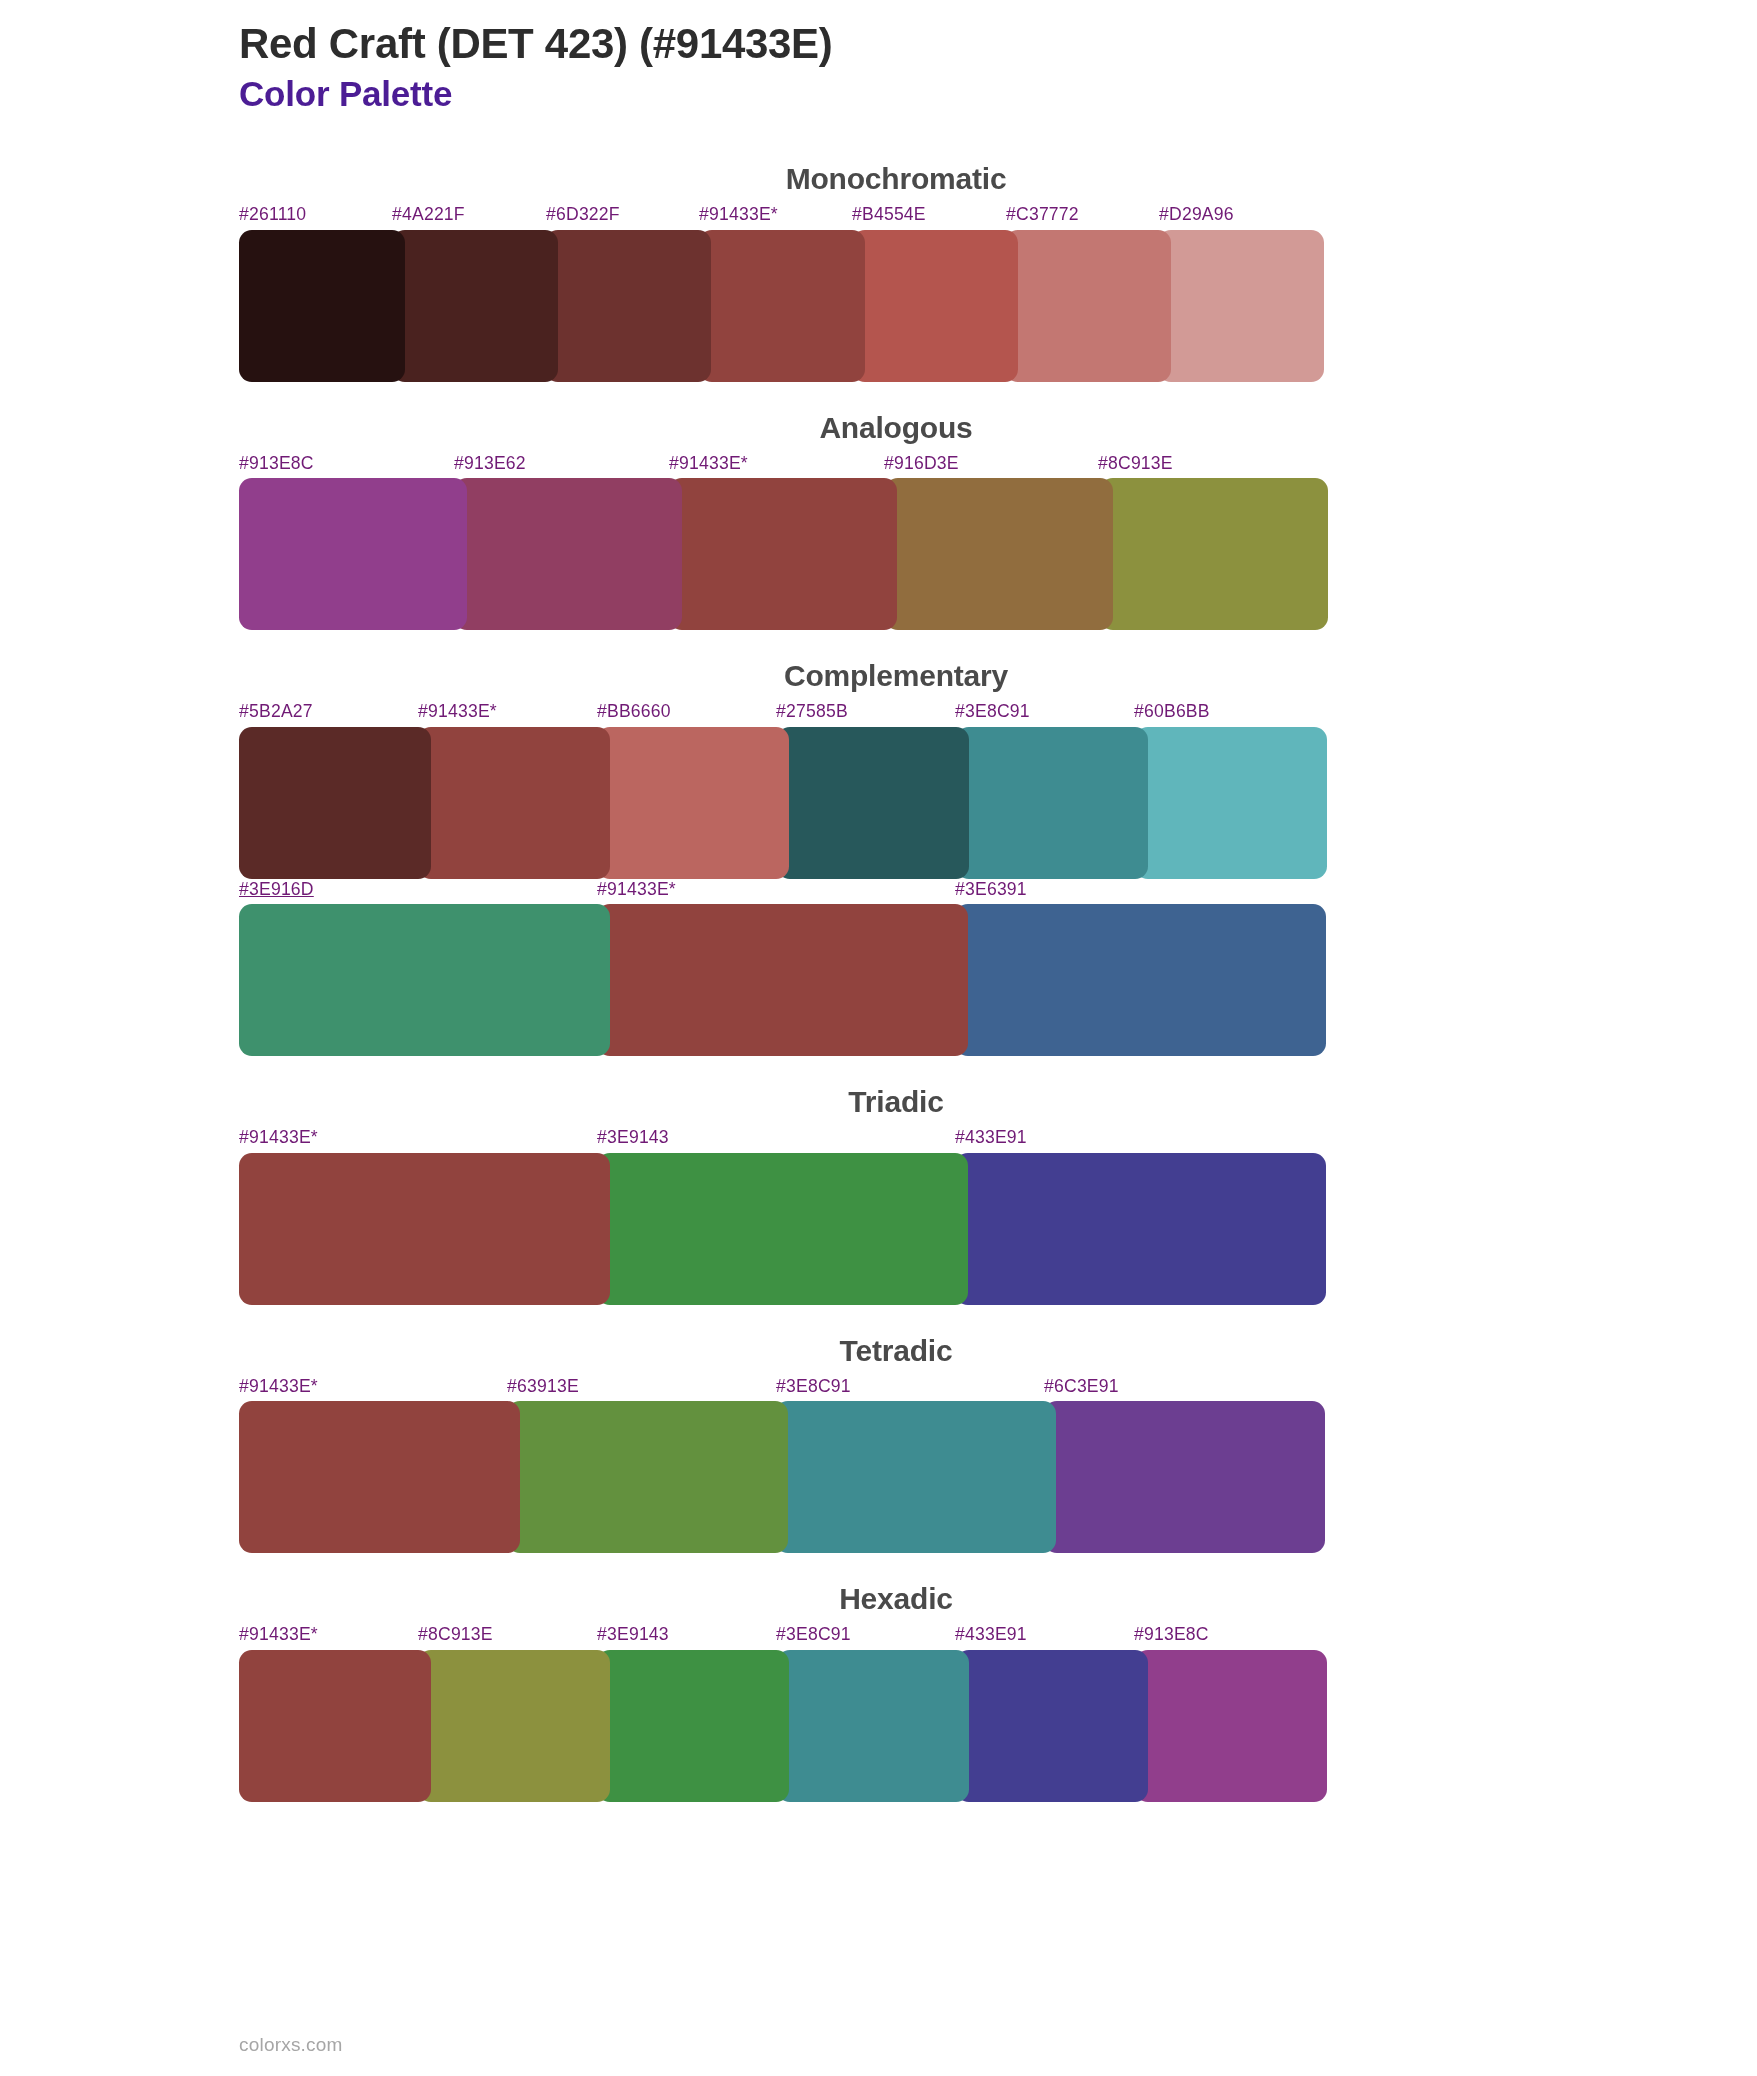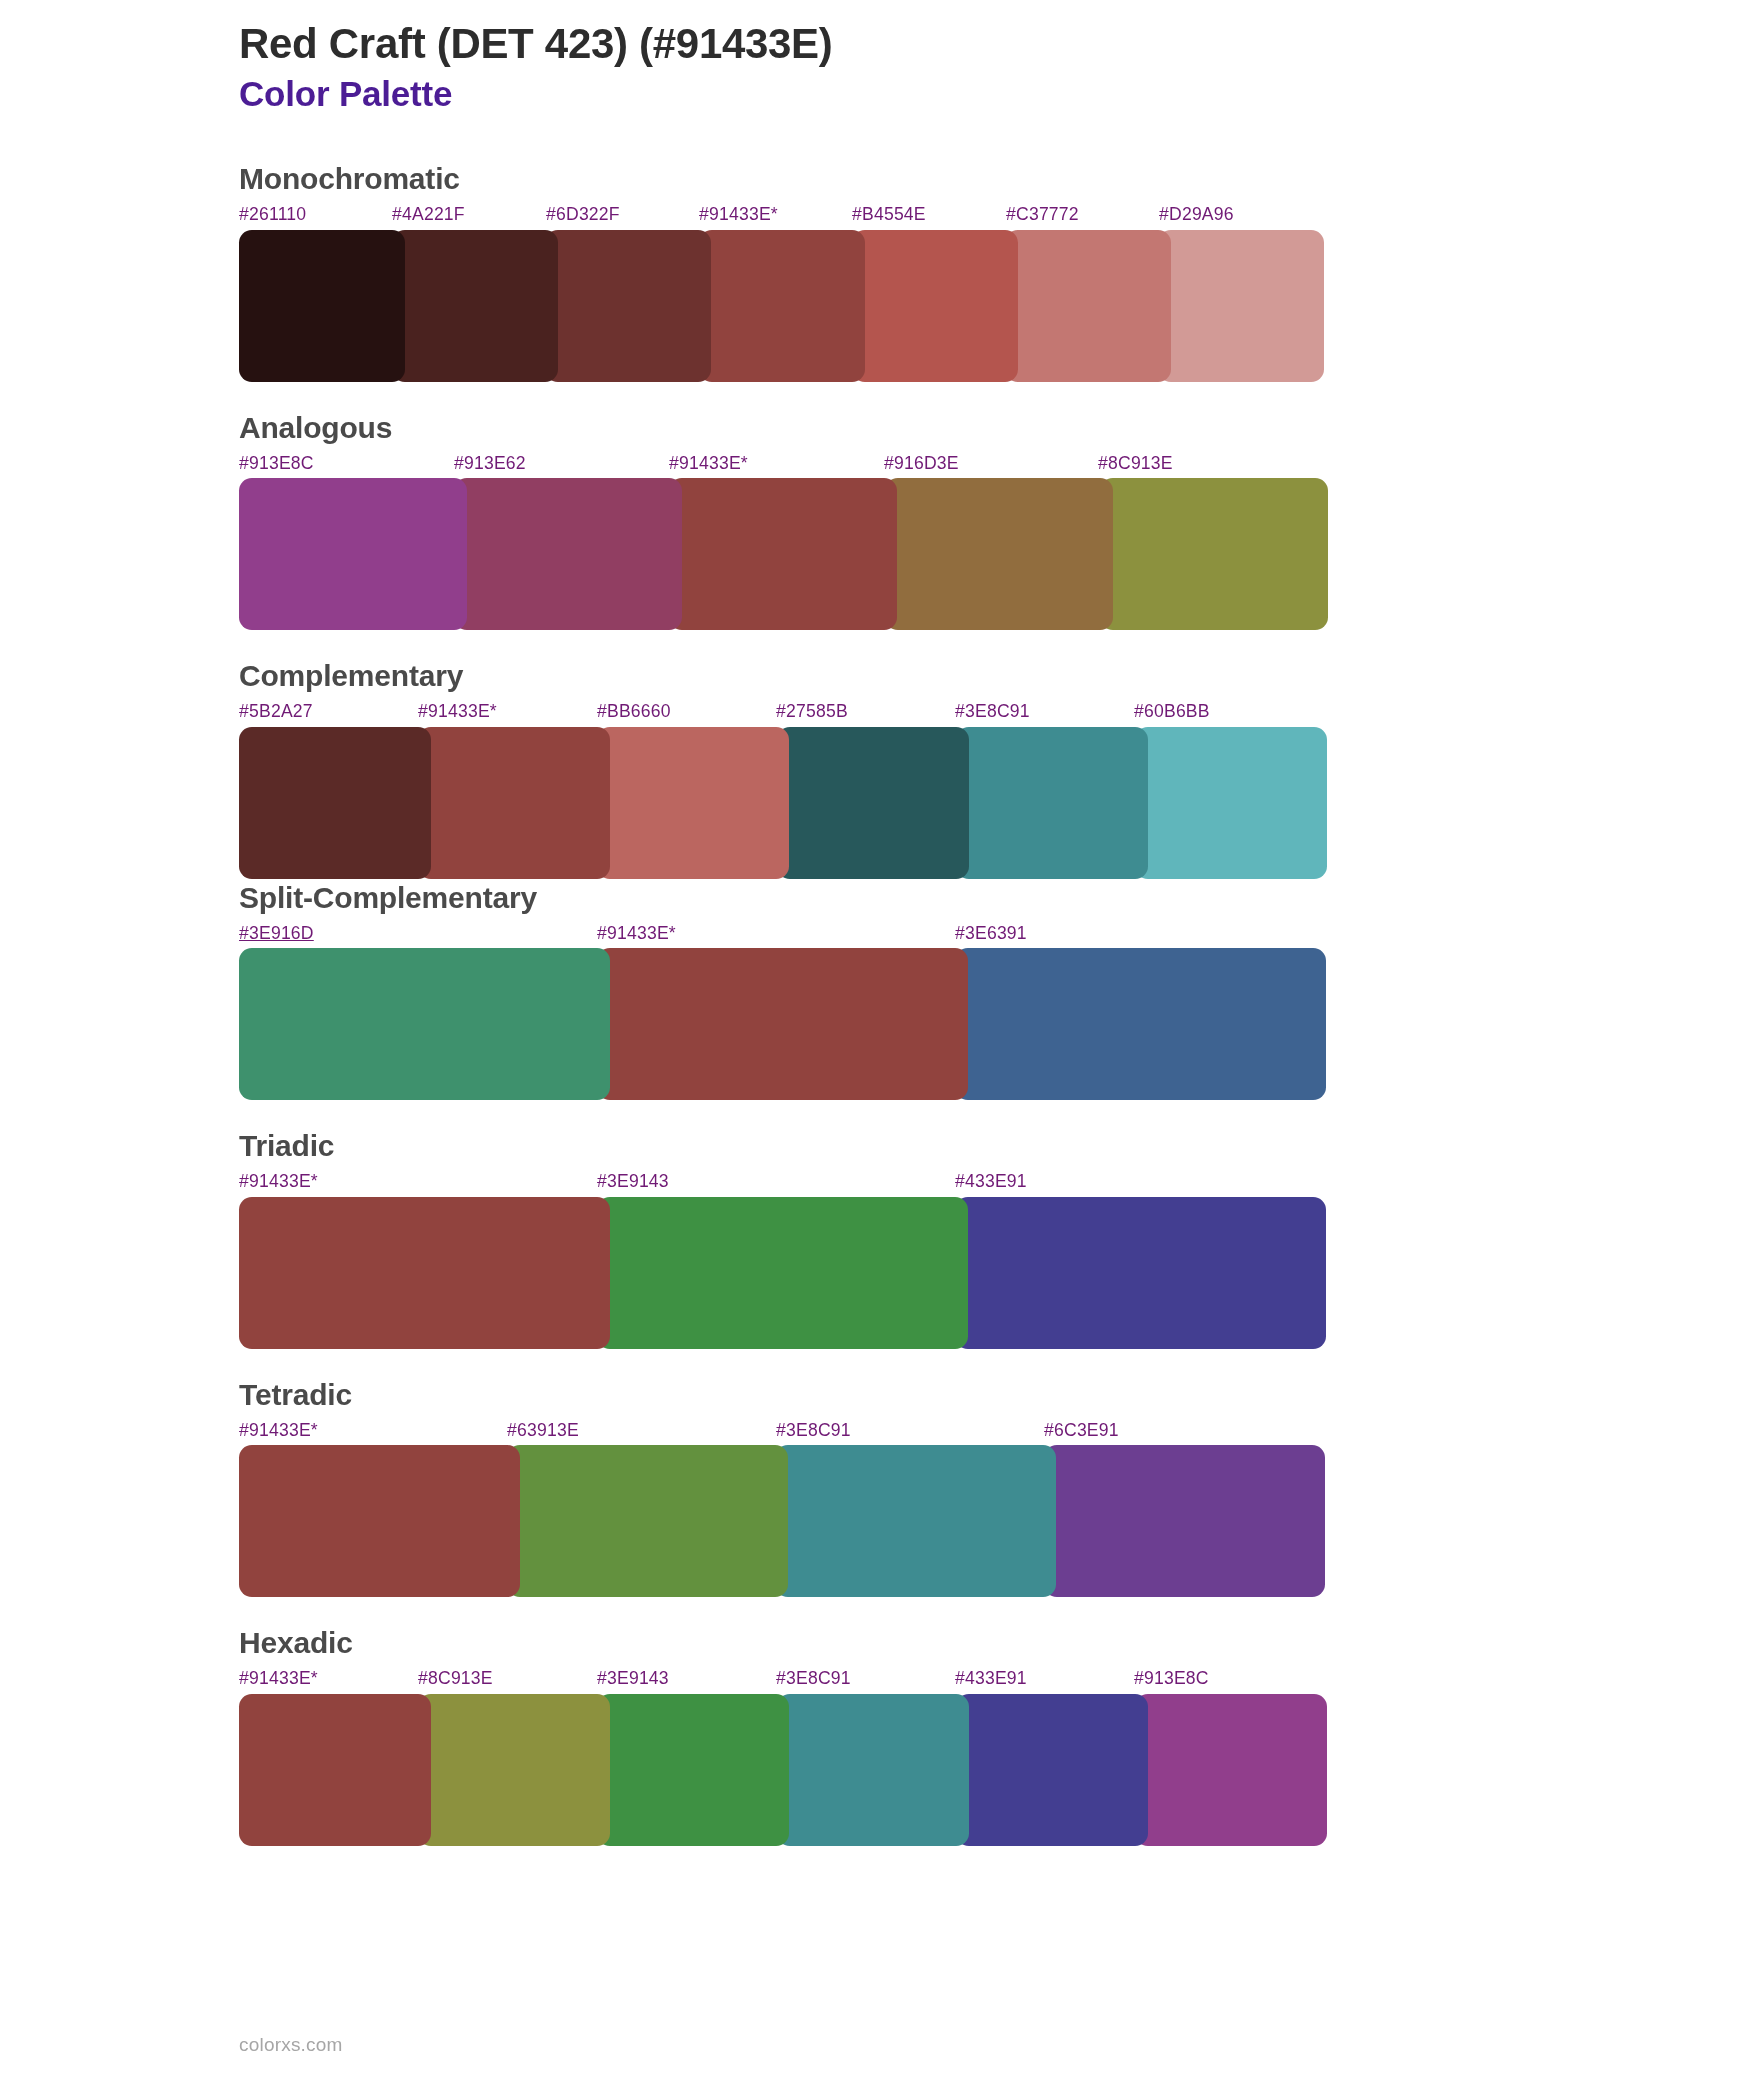--- a/index.html
+++ b/index.html
@@ -33,21 +33,21 @@
   .subtitle {
     font-size: 35px;
     font-weight: bold;
     color: #4c1d95;
     letter-spacing: -0.2px;
     line-height: 1.2;
     margin-bottom: 45px;
   }
 
   
-  .section { margin-bottom: 0; }
+  .section { margin-bottom: 0; text-align: center; }
   .section-title {
     font-size: 30px;
     font-weight: bold;
     color: #4a4a4a;
     letter-spacing: -0.2px;
     line-height: 1.25;
     margin-bottom: 6.4px;
   }
 
   .row-wrap {
@@ -157,21 +157,20 @@
               <div class="swatch" title="#5B2A27" style="width: 192px; height: 152px; background: rgb(91, 42, 39); z-index: 6;"></div>
               <div class="swatch" title="#91433E*" style="width: 192px; height: 152px; background: rgb(145, 67, 62); z-index: 5;"></div>
               <div class="swatch" title="#BB6660" style="width: 192px; height: 152px; background: rgb(187, 102, 96); z-index: 4;"></div>
               <div class="swatch" title="#27585B" style="width: 192px; height: 152px; background: rgb(39, 88, 91); z-index: 3;"></div>
               <div class="swatch" title="#3E8C91" style="width: 192px; height: 152px; background: rgb(62, 140, 145); z-index: 2;"></div>
               <div class="swatch" title="#60B6BB" style="width: 192px; height: 152px; background: rgb(96, 182, 187); z-index: 1;"></div>
             </div>
           </div>
         </div>
         <div class="section" style="margin-bottom: 27px;">
-          <div class="section-title">Split-Complementary</div>
           <div class="row-wrap">
             <div class="labels">
               <div class="swatch-label" style="left: 0px; text-decoration: underline;">#3E916D</div>
               <div class="swatch-label" style="left: 358px;">#91433E*</div>
               <div class="swatch-label" style="left: 716px;">#3E6391</div>
             </div>
             <div class="swatches">
               <div class="swatch" title="#3E916D" style="width: 371px; height: 152px; background: rgb(62, 145, 109); z-index: 3;"></div>
               <div class="swatch" title="#91433E*" style="width: 371px; height: 152px; background: rgb(145, 67, 62); z-index: 2;"></div>
               <div class="swatch" title="#3E6391" style="width: 371px; height: 152px; background: rgb(62, 99, 145); z-index: 1;"></div>

